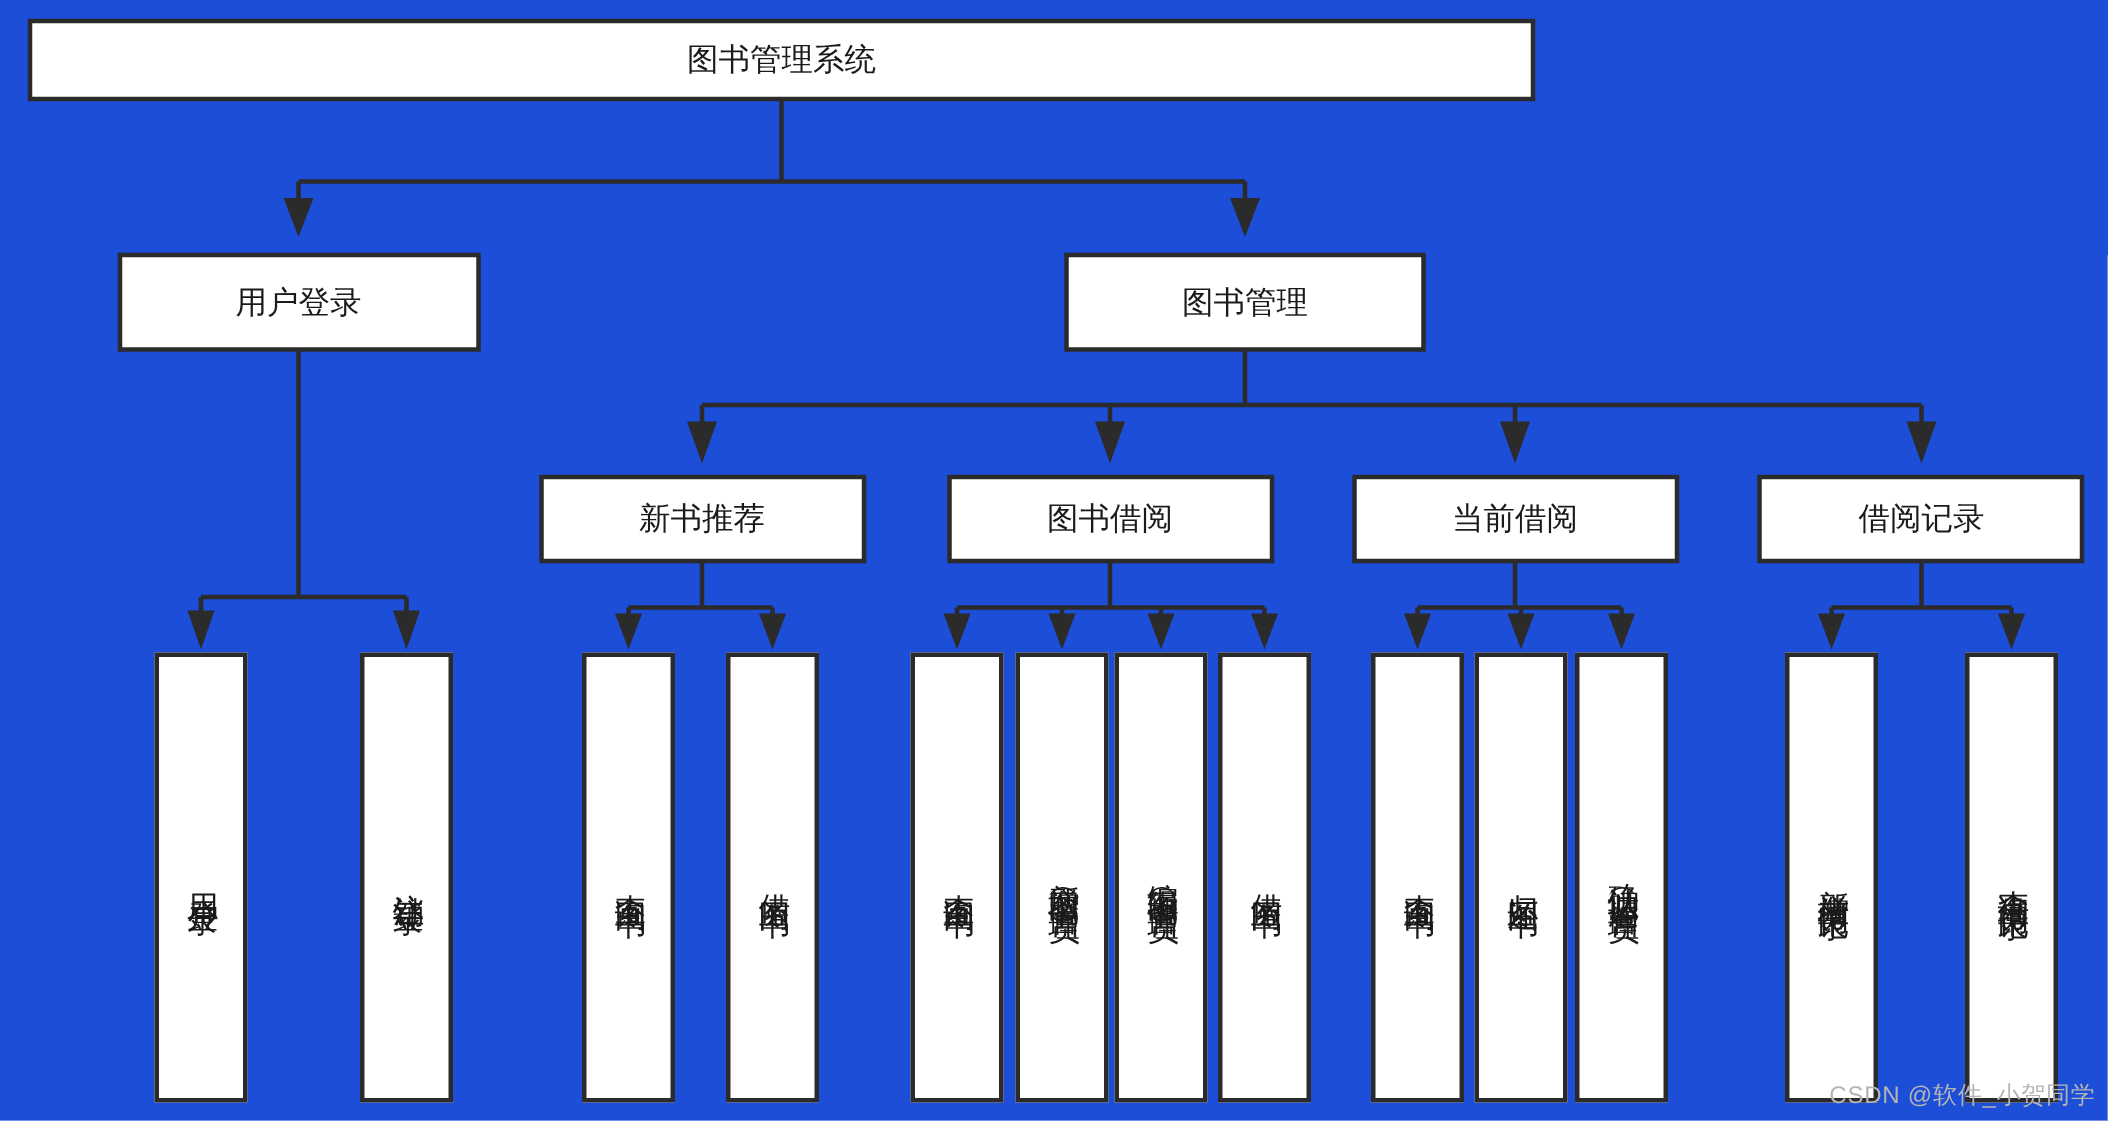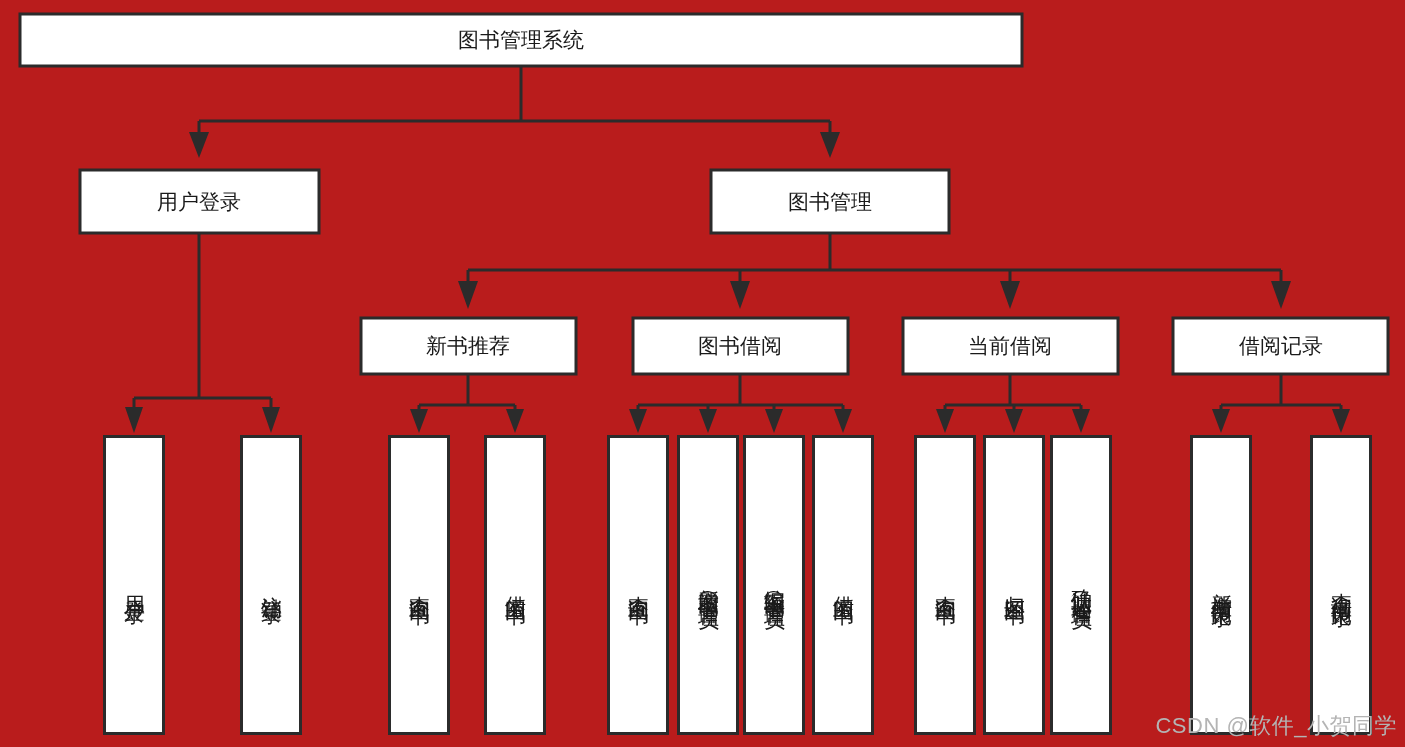--- a/index.html
+++ b/index.html
@@ -11,21 +11,21 @@
     width: 1405px;
     height: 747px;
     font-family: "Liberation Sans", "DejaVu Sans", sans-serif;
     overflow: hidden;
     position: relative;
   }
   #diagram-root {
     position: relative;
     width: 1405px;
     height: 747px;
-    background: #b91c1c;
+    background: #1d4ed8;
   }
   svg.flow {
     position: absolute;
     top: 0;
     left: 0;
     width: 1405px;
     height: 747px;
     display: block;
   }
   .node-rect {
@@ -69,21 +69,21 @@
     color: #1a1a1a;
     letter-spacing: 3px;
     white-space: nowrap;
     text-align: center;
   }
   .watermark {
     position: absolute;
     right: 8px;
     bottom: 6px;
     font-family: "Liberation Sans", "DejaVu Sans", sans-serif;
-    font-size: 22px;
+    font-size: 16px;
     color: #b4b4b4;
     letter-spacing: 0.5px;
     white-space: nowrap;
     user-select: none;
   }
 </style>
 </head>
 <body>
 
 <div id="diagram-root">

